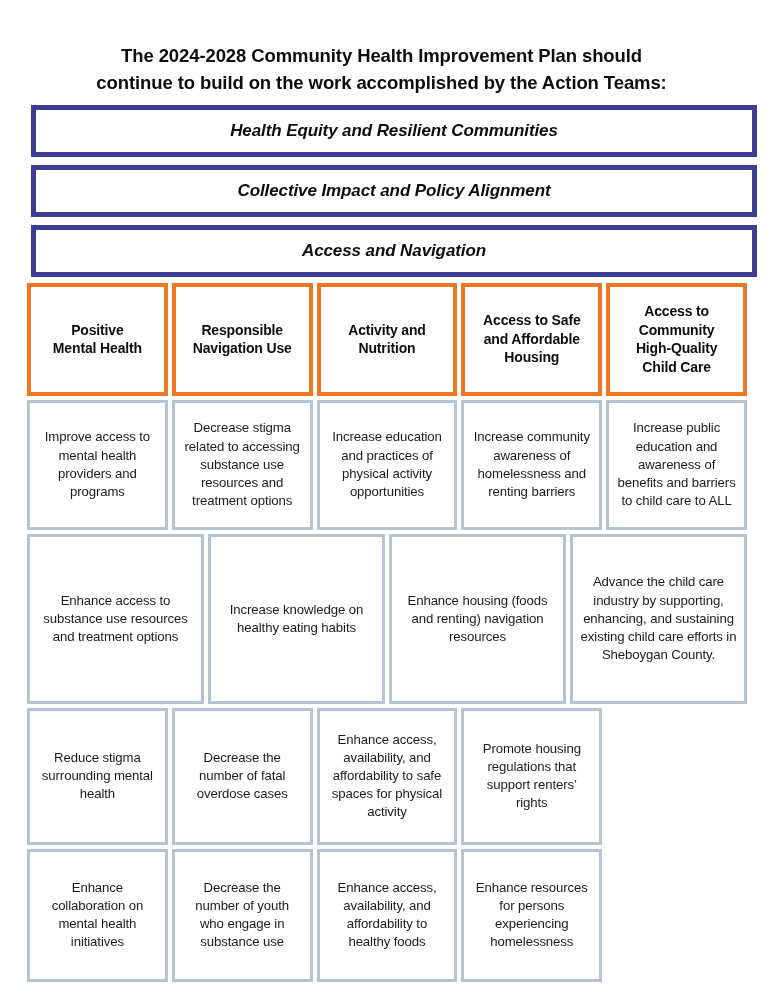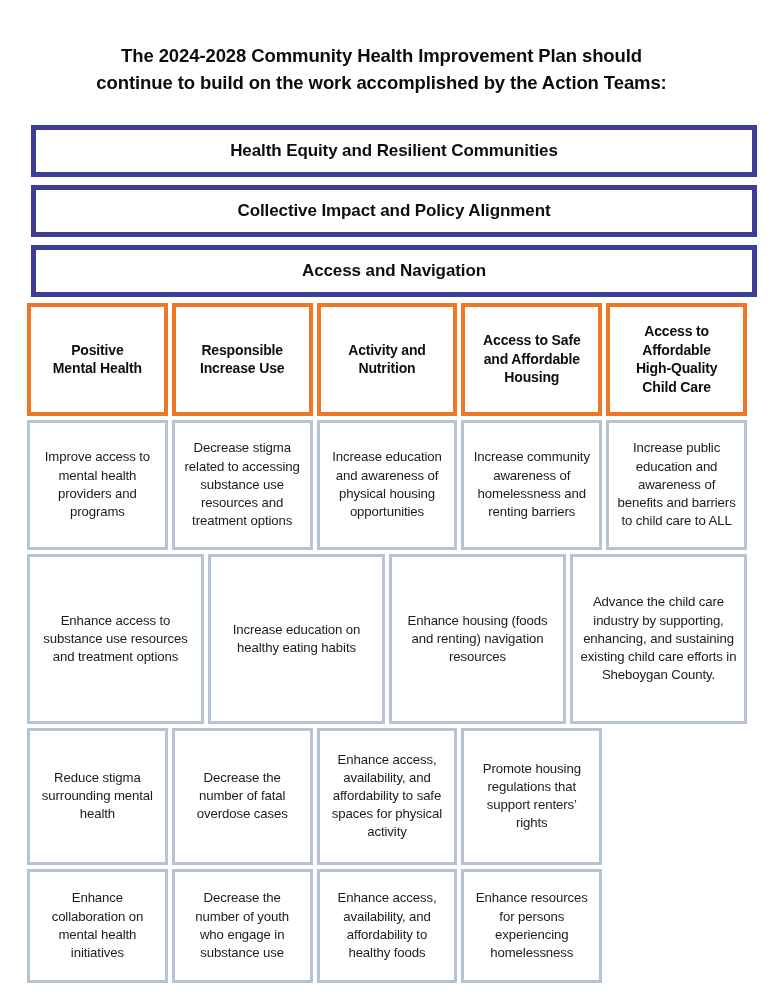--- a/index.html
+++ b/index.html
@@ -30,23 +30,24 @@
     line-height: 1.45;
     letter-spacing: -0.1px;
     color: #0d0d0d;
     padding: 43px 52px 0 42px;
     box-sizing: border-box;
   }
   .title .line { display: block; white-space: nowrap; }
 
   
   .banners {
-    margin-top: 28px;
+    margin-top: 8px;
     padding: 0 16px 0 31px;
     box-sizing: border-box;
+    font-style: italic;
   }
   .banner {
     border: 5px solid #3d3d96;
     background: #ffffff;
     height: 52px;
     display: flex;
     align-items: center;
     justify-content: center;
     box-sizing: border-box;
     margin-bottom: 8px;
@@ -115,21 +116,21 @@
     color: #1b1b1b;
     letter-spacing: -0.1px;
   }
   .cell.empty {
     border: none;
     background: transparent;
   }
   .row-r1 .cell { height: 130px; }
   .row-r2 .cell { height: 170px; }
   .row-r3 .cell { height: 137px; }
-  .row-r4 .cell { height: 114px; }
+  .row-r4 .cell { height: 133px; }
 </style>
 </head>
 <body>
 
 <div class="page">
 
   <div class="title">
     <span class="line">The 2024-2028 Community Health Improvement Plan should</span>
     <span class="line">continue to build on the work accomplished by the Action Teams:</span>
   </div>
@@ -154,21 +155,21 @@
           <div class="head-text">
             <span>Positive</span><br>
             <span>Mental Health</span>
           </div>
         </div>
       </div>
       <div class="col">
         <div class="head-cell">
           <div class="head-text">
             <span>Responsible</span><br>
-            <span>Increase Use</span>
+            <span>Navigation Use</span>
           </div>
         </div>
       </div>
       <div class="col">
         <div class="head-cell">
           <div class="head-text">
             <span>Activity and</span><br>
             <span>Nutrition</span>
           </div>
         </div>
@@ -179,42 +180,42 @@
             <span>Access to Safe</span><br>
             <span>and Affordable</span><br>
             <span>Housing</span>
           </div>
         </div>
       </div>
       <div class="col">
         <div class="head-cell">
           <div class="head-text">
             <span>Access to</span><br>
-            <span>Affordable</span><br>
+            <span>Community</span><br>
             <span>High-Quality</span><br>
             <span>Child Care</span>
           </div>
         </div>
       </div>
     </div>
 
     <div class="grid-row row-r1">
       <div class="col">
         <div class="cell">
           <div class="cell-text">Improve access to mental health providers and programs</div>
         </div>
       </div>
       <div class="col">
         <div class="cell">
           <div class="cell-text">Decrease stigma related to accessing substance use resources and treatment options</div>
         </div>
       </div>
       <div class="col">
         <div class="cell">
-          <div class="cell-text">Increase education and awareness of physical housing opportunities</div>
+          <div class="cell-text">Increase education and practices of physical activity opportunities</div>
         </div>
       </div>
       <div class="col">
         <div class="cell">
           <div class="cell-text">Increase community awareness of homelessness and renting barriers</div>
         </div>
       </div>
       <div class="col">
         <div class="cell">
           <div class="cell-text">Increase public education and awareness of benefits and barriers to child care to ALL</div>
@@ -223,21 +224,21 @@
     </div>
 
     <div class="grid-row row-r2">
       <div class="col">
         <div class="cell">
           <div class="cell-text">Enhance access to substance use resources and treatment options</div>
         </div>
       </div>
       <div class="col">
         <div class="cell">
-          <div class="cell-text">Increase education on healthy eating habits</div>
+          <div class="cell-text">Increase knowledge on healthy eating habits</div>
         </div>
       </div>
       <div class="col">
         <div class="cell">
           <div class="cell-text">Enhance housing (foods and renting) navigation resources</div>
         </div>
       </div>
       <div class="col">
         <div class="cell">
           <div class="cell-text">Advance the child care industry by supporting, enhancing, and sustaining existing child care efforts in Sheboygan County.</div>

